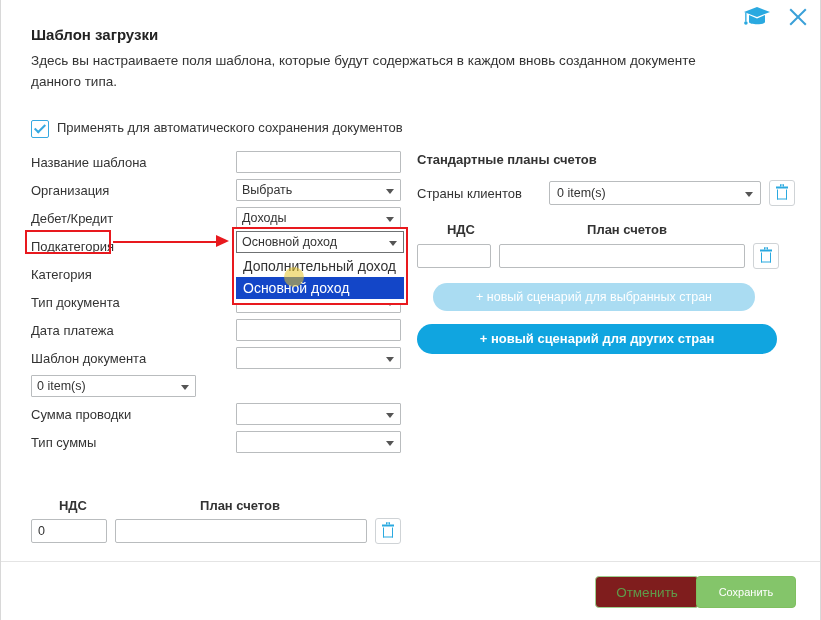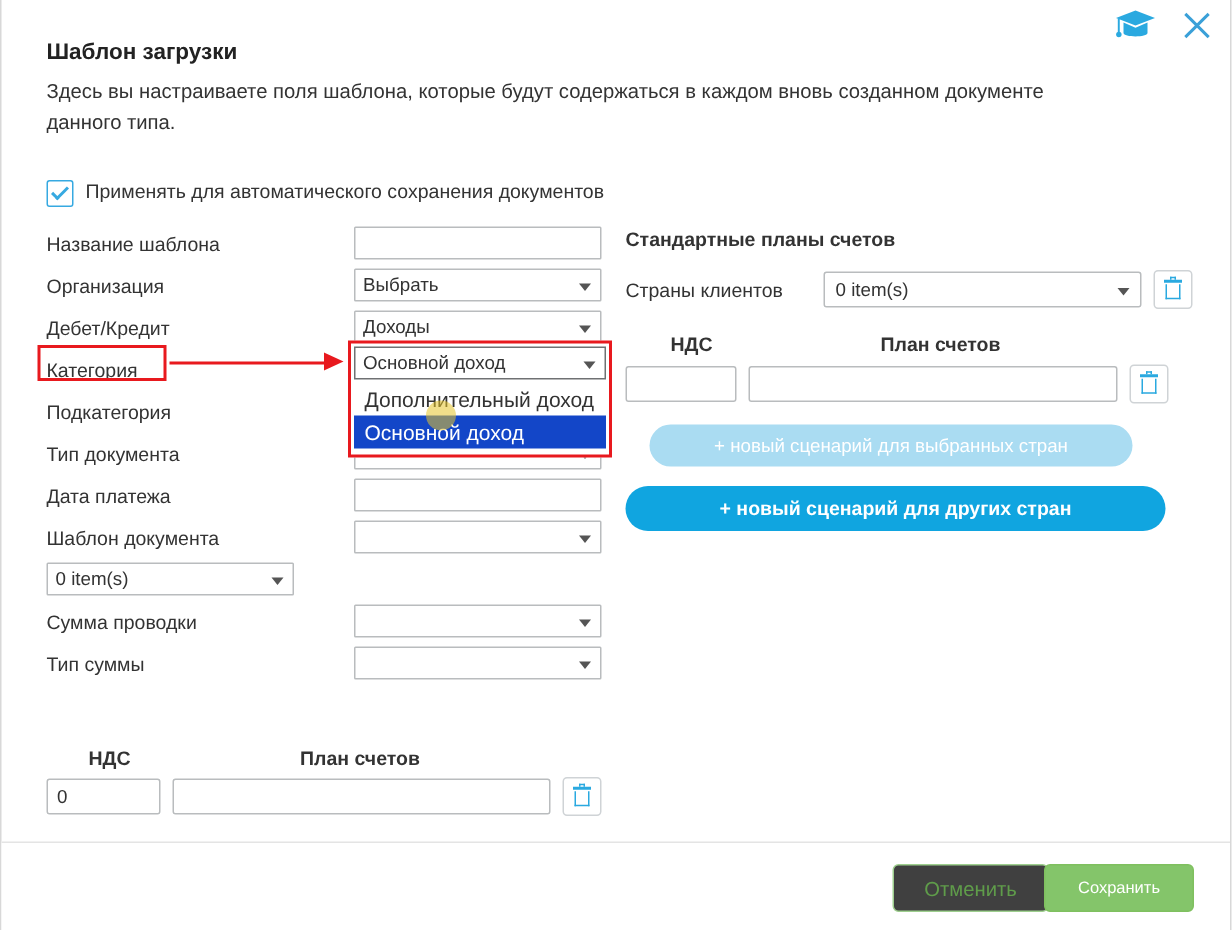--- a/index.html
+++ b/index.html
@@ -475,21 +475,21 @@
   }
   .btn-cancel {
     position: absolute;
     right: 121px;
     top: 14px;
     width: 104px;
     height: 32px;
     box-sizing: border-box;
     border: 1px solid #9ecf8e;
     border-radius: 4px;
-    background: #404040;
+    background: #7f1d1d;
     color: #5f9c4a;
     font-size: 13.5px;
     cursor: pointer;
     font-family: "Liberation Sans", sans-serif;
   }
   .btn-save {
     position: absolute;
     right: 24px;
     top: 14px;
     width: 100px;
@@ -552,26 +552,26 @@
       <div class="flabel">Дебет/Кредит</div>
       <div class="fctl">
         <div class="sel">
           <span>Доходы</span>
           <span class="caret"></span>
         </div>
       </div>
     </div>
 
     <div class="frow">
+      <div class="flabel">Подкатегория</div>
+      <div class="fctl"></div>
+    </div>
+
+    <div class="frow">
       <div class="flabel">Категория</div>
-      <div class="fctl"></div>
-    </div>
-
-    <div class="frow">
-      <div class="flabel">Подкатегория</div>
       <div class="fctl"></div>
     </div>
 
 
     <div class="frow">
       <div class="flabel">Тип документа</div>
       <div class="fctl">
         <div class="sel">
           <span></span>
           <span class="caret"></span>

